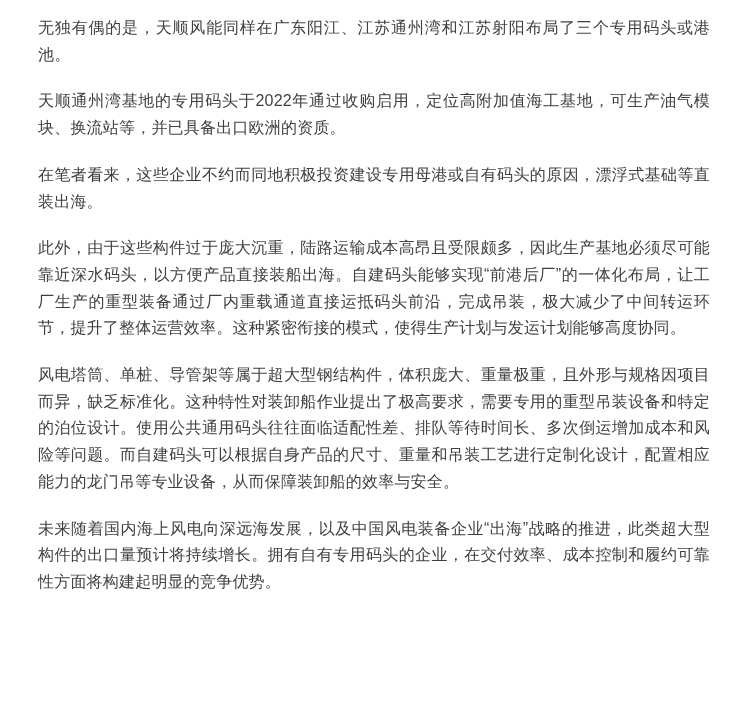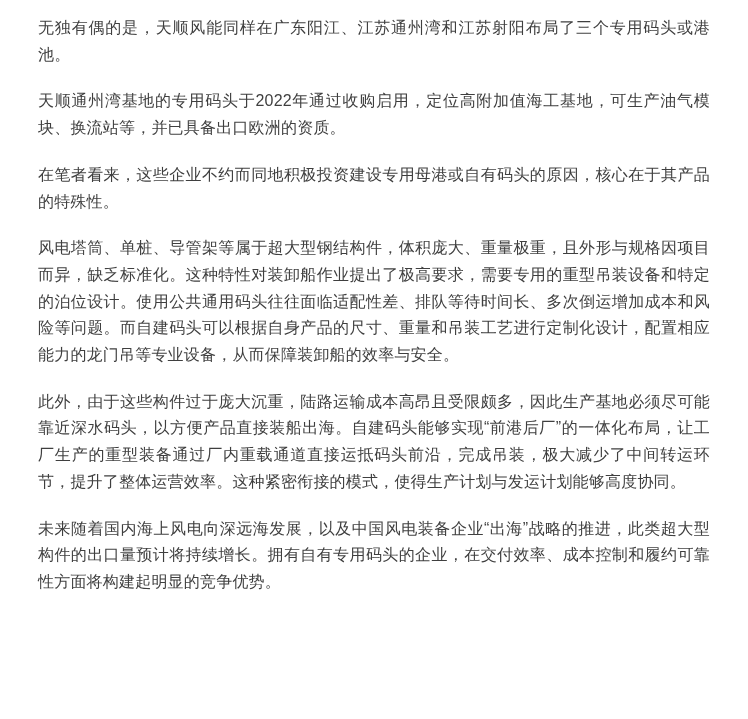--- a/index.html
+++ b/index.html
@@ -29,17 +29,17 @@
   .article p:last-child {
     margin-bottom: 0;
   }
 </style>
 </head>
 <body>
 
 <div class="article">
   <p>无独有偶的是，天顺风能同样在广东阳江、江苏通州湾和江苏射阳布局了三个专用码头或港池。</p>
   <p>天顺通州湾基地的专用码头于2022年通过收购启用，定位高附加值海工基地，可生产油气模块、换流站等，并已具备出口欧洲的资质。</p>
-  <p>在笔者看来，这些企业不约而同地积极投资建设专用母港或自有码头的原因，核心在于其产品的特殊性。</p>
+  <p>在笔者看来，这些企业不约而同地积极投资建设专用母港或自有码头的原因，漂浮式基础等直装出海。</p>
+  <p>此外，由于这些构件过于庞大沉重，陆路运输成本高昂且受限颇多，因此生产基地必须尽可能靠近深水码头，以方便产品直接装船出海。自建码头能够实现“前港后厂”的一体化布局，让工厂生产的重型装备通过厂内重载通道直接运抵码头前沿，完成吊装，极大减少了中间转运环节，提升了整体运营效率。这种紧密衔接的模式，使得生产计划与发运计划能够高度协同。</p>
   <p>风电塔筒、单桩、导管架等属于超大型钢结构件，体积庞大、重量极重，且外形与规格因项目而异，缺乏标准化。这种特性对装卸船作业提出了极高要求，需要专用的重型吊装设备和特定的泊位设计。使用公共通用码头往往面临适配性差、排队等待时间长、多次倒运增加成本和风险等问题。而自建码头可以根据自身产品的尺寸、重量和吊装工艺进行定制化设计，配置相应能力的龙门吊等专业设备，从而保障装卸船的效率与安全。</p>
-  <p>此外，由于这些构件过于庞大沉重，陆路运输成本高昂且受限颇多，因此生产基地必须尽可能靠近深水码头，以方便产品直接装船出海。自建码头能够实现“前港后厂”的一体化布局，让工厂生产的重型装备通过厂内重载通道直接运抵码头前沿，完成吊装，极大减少了中间转运环节，提升了整体运营效率。这种紧密衔接的模式，使得生产计划与发运计划能够高度协同。</p>
   <p>未来随着国内海上风电向深远海发展，以及中国风电装备企业“出海”战略的推进，此类超大型构件的出口量预计将持续增长。拥有自有专用码头的企业，在交付效率、成本控制和履约可靠性方面将构建起明显的竞争优势。</p>
 </div>
 
 </body></html>

